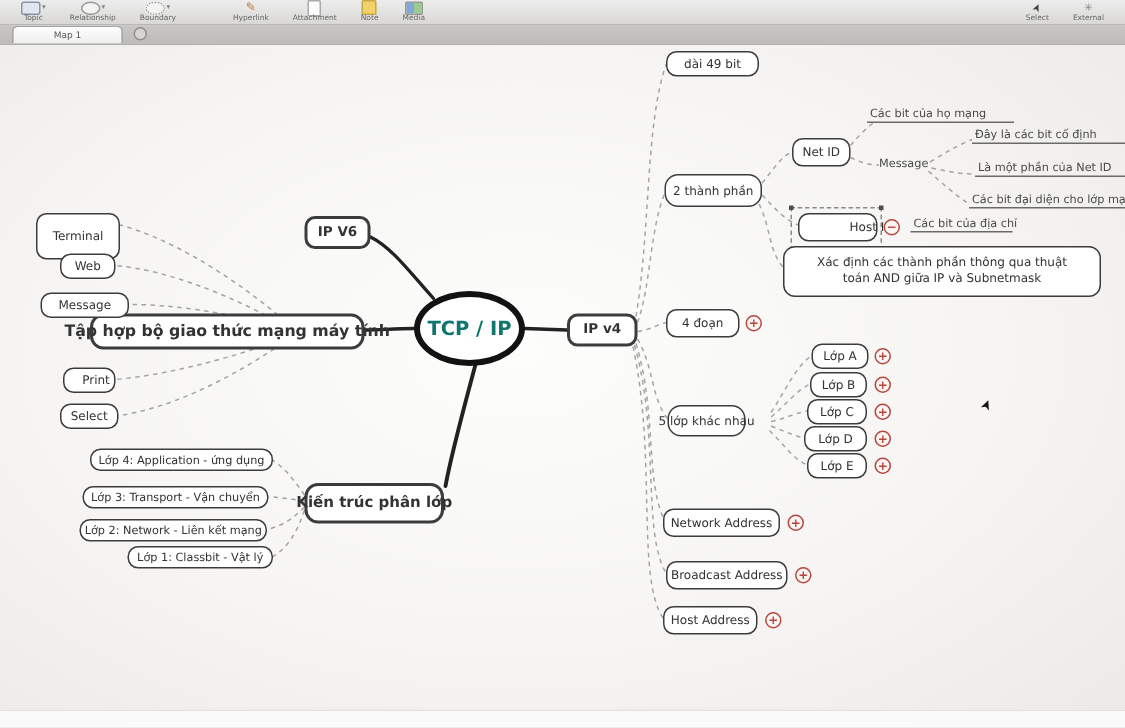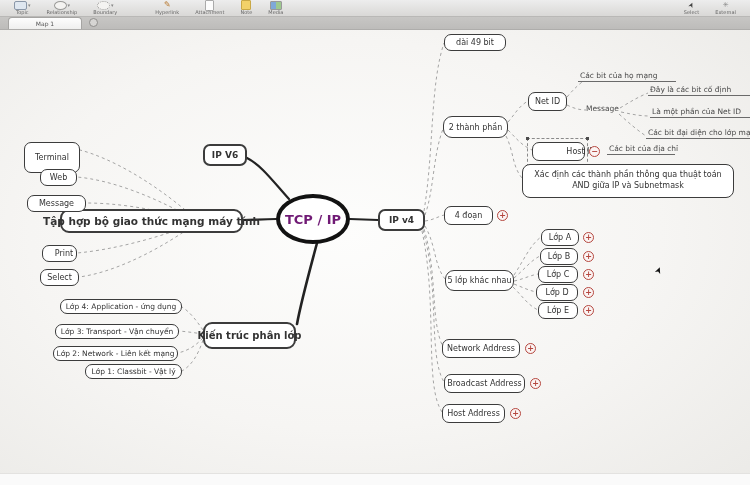--- a/index.html
+++ b/index.html
@@ -61,27 +61,27 @@
     position:absolute;box-sizing:border-box;background:#fff;
     border:1.4px solid #3c3c3c;border-radius:7px;
     display:flex;align-items:center;justify-content:center;
     font-size:8px;color:#333;white-space:nowrap;padding:0 3px;
   }
   .node.b2{border-width:2px;font-weight:bold;}
   .root-node{
     position:absolute;box-sizing:border-box;background:#fff;
     border:4.5px solid #121212;border-radius:50%;
     display:flex;align-items:center;justify-content:center;
-    font-size:13px;font-weight:bold;color:#701a75;
+    font-size:13px;font-weight:bold;color:#0f766e;
   }
   .note-node{
     position:absolute;box-sizing:border-box;background:#fff;
     border:1.6px solid #3c3c3c;border-radius:8px;
     font-size:8px;color:#333;text-align:center;line-height:1.35;
-    display:flex;align-items:center;justify-content:center;padding:2px 11px;
+    display:flex;align-items:center;justify-content:center;padding:2px 21px;
   }
   .ul-label{
     position:absolute;font-size:7.5px;color:#4a4a4a;white-space:nowrap;
     border-bottom:1px solid #6a6a6a;padding:0 4px 1px 2px;
   }
   .plain-label{position:absolute;font-size:7.5px;color:#4a4a4a;white-space:nowrap;}
   .expicon{
     position:absolute;width:11px;height:11px;box-sizing:border-box;
     border:1.2px solid #b5473f;border-radius:50%;background:#fbf4f3;
     color:#b5473f;font-size:8px;line-height:8px;font-weight:bold;
@@ -234,21 +234,21 @@
     <div class="handle" style="right:-2px;bottom:-2px;"></div>
   </div>
   <div class="node" style="left:532px;top:112px;width:49px;height:19px;padding-left:48px;">Host ID</div>
   <div class="expicon" style="left:589px;top:116px;">−</div>
   <div class="ul-label" style="left:607px;top:114px;width:62px;">Các bit của địa chỉ</div>
   <div class="note-node" style="left:522px;top:134px;width:212px;height:34px;">Xác định các thành phần thông qua thuật toán AND giữa IP và Subnetmask</div>
 
   <div class="node" style="left:444px;top:176px;width:49px;height:19px;">4 đoạn</div>
   <div class="expicon" style="left:497px;top:180px;">+</div>
 
-  <div class="node" style="left:445px;top:240px;width:69px;height:21px;border-radius:9px;">5 lớp khác nhau</div>
+  <div class="node" style="left:445px;top:240px;width:52px;height:21px;border-radius:9px;">5 lớp khác nhau</div>
   <div class="node" style="left:541px;top:199px;width:38px;height:17px;">Lớp A</div>
   <div class="expicon" style="left:583px;top:202px;">+</div>
   <div class="node" style="left:540px;top:218px;width:38px;height:17px;">Lớp B</div>
   <div class="expicon" style="left:583px;top:221px;">+</div>
   <div class="node" style="left:538px;top:236px;width:40px;height:17px;">Lớp C</div>
   <div class="expicon" style="left:583px;top:239px;">+</div>
   <div class="node" style="left:536px;top:254px;width:42px;height:17px;">Lớp D</div>
   <div class="expicon" style="left:583px;top:257px;">+</div>
   <div class="node" style="left:538px;top:272px;width:40px;height:17px;">Lớp E</div>
   <div class="expicon" style="left:583px;top:275px;">+</div>

